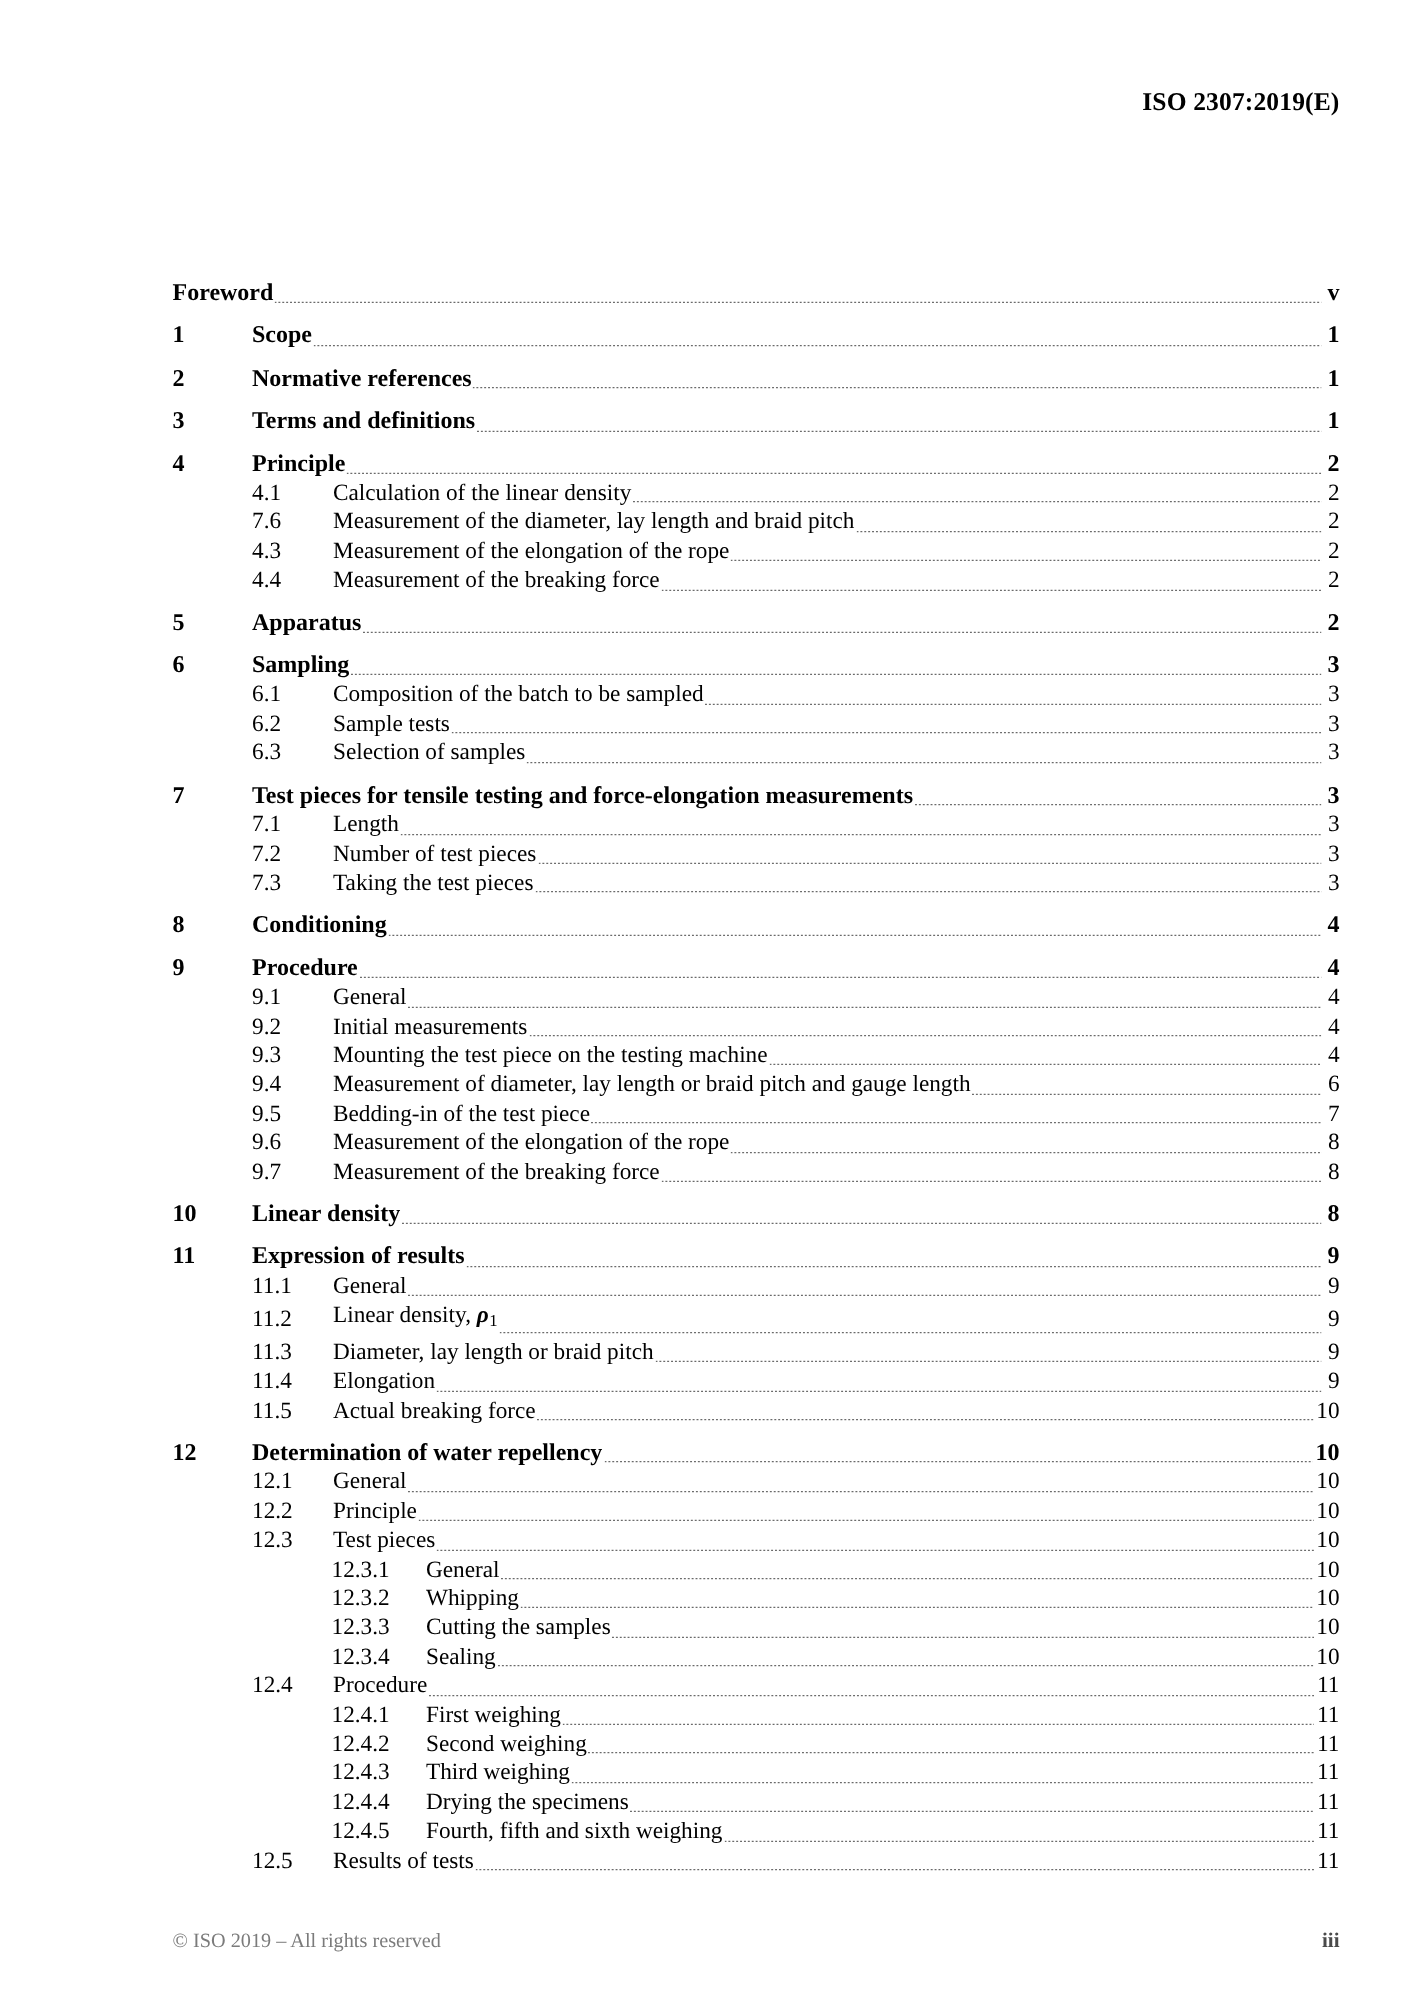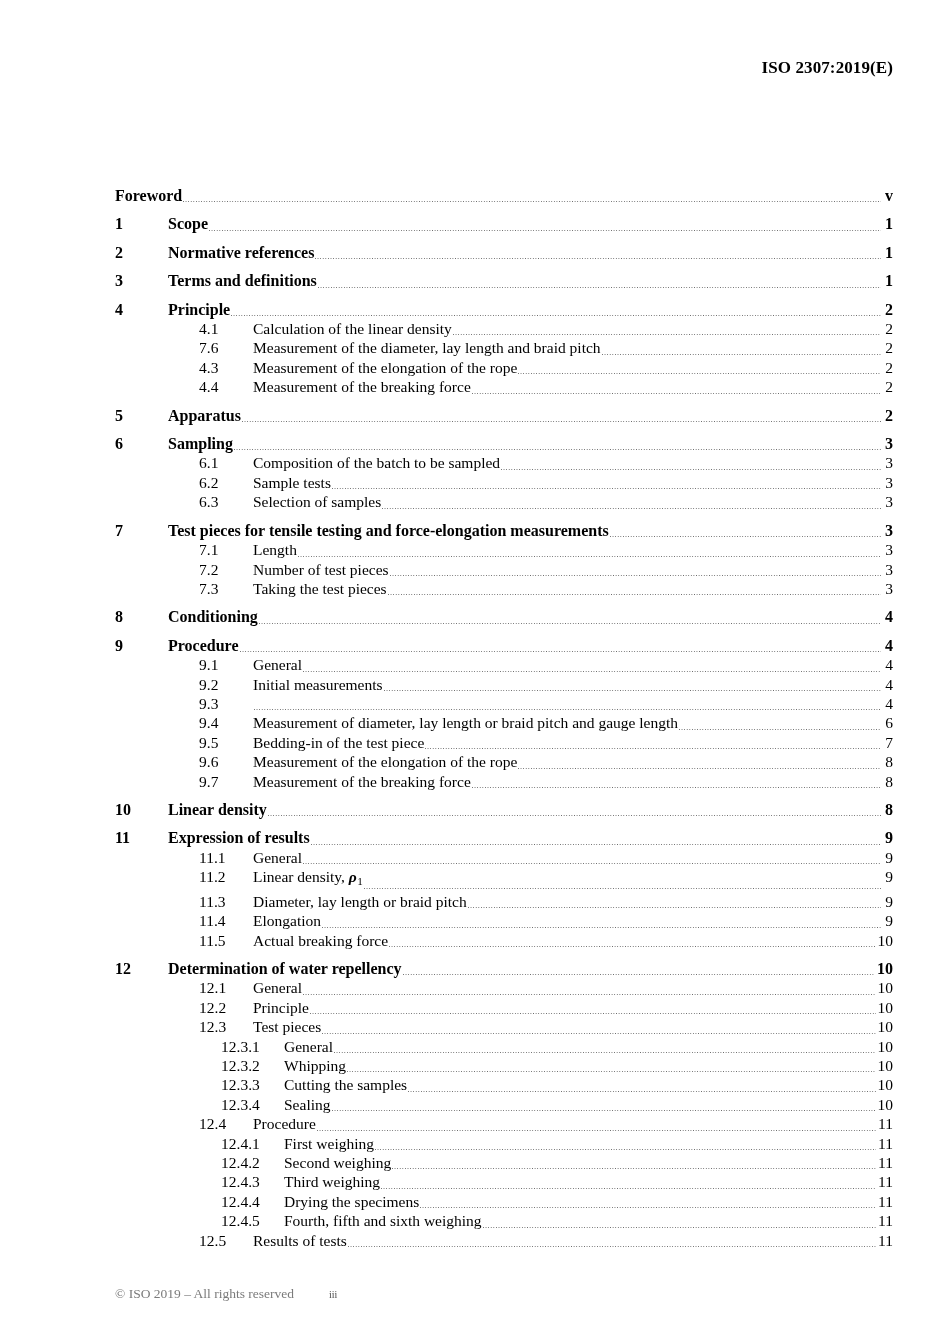--- a/index.html
+++ b/index.html
@@ -58,21 +58,21 @@
   
   .toc {
     position: absolute;
     top: 186px;
     left: 115px;
     width: 778px;
   }
 
   .toc-entry {
     display: flex;
-    align-items: flex-start;
+    align-items: center;
     width: 100%;
     font-size: 15.5px;
     line-height: 19.4px;
     white-space: nowrap;
   }
 
   
   .toc-entry.gap-top { margin-top: 9px; }
 
   
@@ -86,21 +86,21 @@
 
   
   .lvl1 { font-weight: bold; font-size: 16px; }
   .lvl1 .toc-num   { width: 53px; }
 
   
   .lvl1.no-num .toc-num { width: 0; }
 
   
   .lvl2 { font-weight: normal; }
-  .lvl2 .toc-num   { margin-left: 84px; width: 54px; }
+  .lvl2 .toc-num   { margin-left: 53px; width: 54px; }
 
   
   .lvl3 { font-weight: normal; }
   .lvl3 .toc-num   { margin-left: 106px; width: 63px; }
 
   
   .leader {
     flex: 1 1 auto;
     min-width: 4px;
     align-self: flex-end;
@@ -148,26 +148,26 @@
   }
 
   
   .doc-footer {
     position: absolute;
     top: 1286px;
     left: 115px;
     width: 778px;
     display: flex;
     align-items: baseline;
-    justify-content: flex-start;
+    justify-content: space-between;
     font-size: 13.5px;
     gap: 35px;
   }
   .footer-copy { color: #7b7b7b; }
-  .footer-folio { color: #4a4a4a; font-size: 10px; }
+  .footer-folio { color: #4a4a4a; font-size: 14px; font-weight: bold; }
 </style>
 </head>
 <body>
 
 <div class="page">
 
   <div class="doc-header">ISO 2307:2019(E)</div>
 
 
   <div class="toc" id="toc-list">
@@ -298,20 +298,21 @@
         <span class="toc-page">4</span>
       </div>
       <div class="toc-entry lvl2">
         <span class="toc-num">9.2</span>
         <span class="toc-title">Initial measurements</span>
         <span class="leader"></span>
         <span class="toc-page">4</span>
       </div>
       <div class="toc-entry lvl2">
         <span class="toc-num">9.3</span>
+        <span class="toc-title">Mounting the test piece on the testing machine</span>
         <span class="leader"></span>
         <span class="toc-page">4</span>
       </div>
       <div class="toc-entry lvl2">
         <span class="toc-num">9.4</span>
         <span class="toc-title">Measurement of diameter, lay length or braid pitch and gauge length</span>
         <span class="leader"></span>
         <span class="toc-page">6</span>
       </div>
       <div class="toc-entry lvl2">

